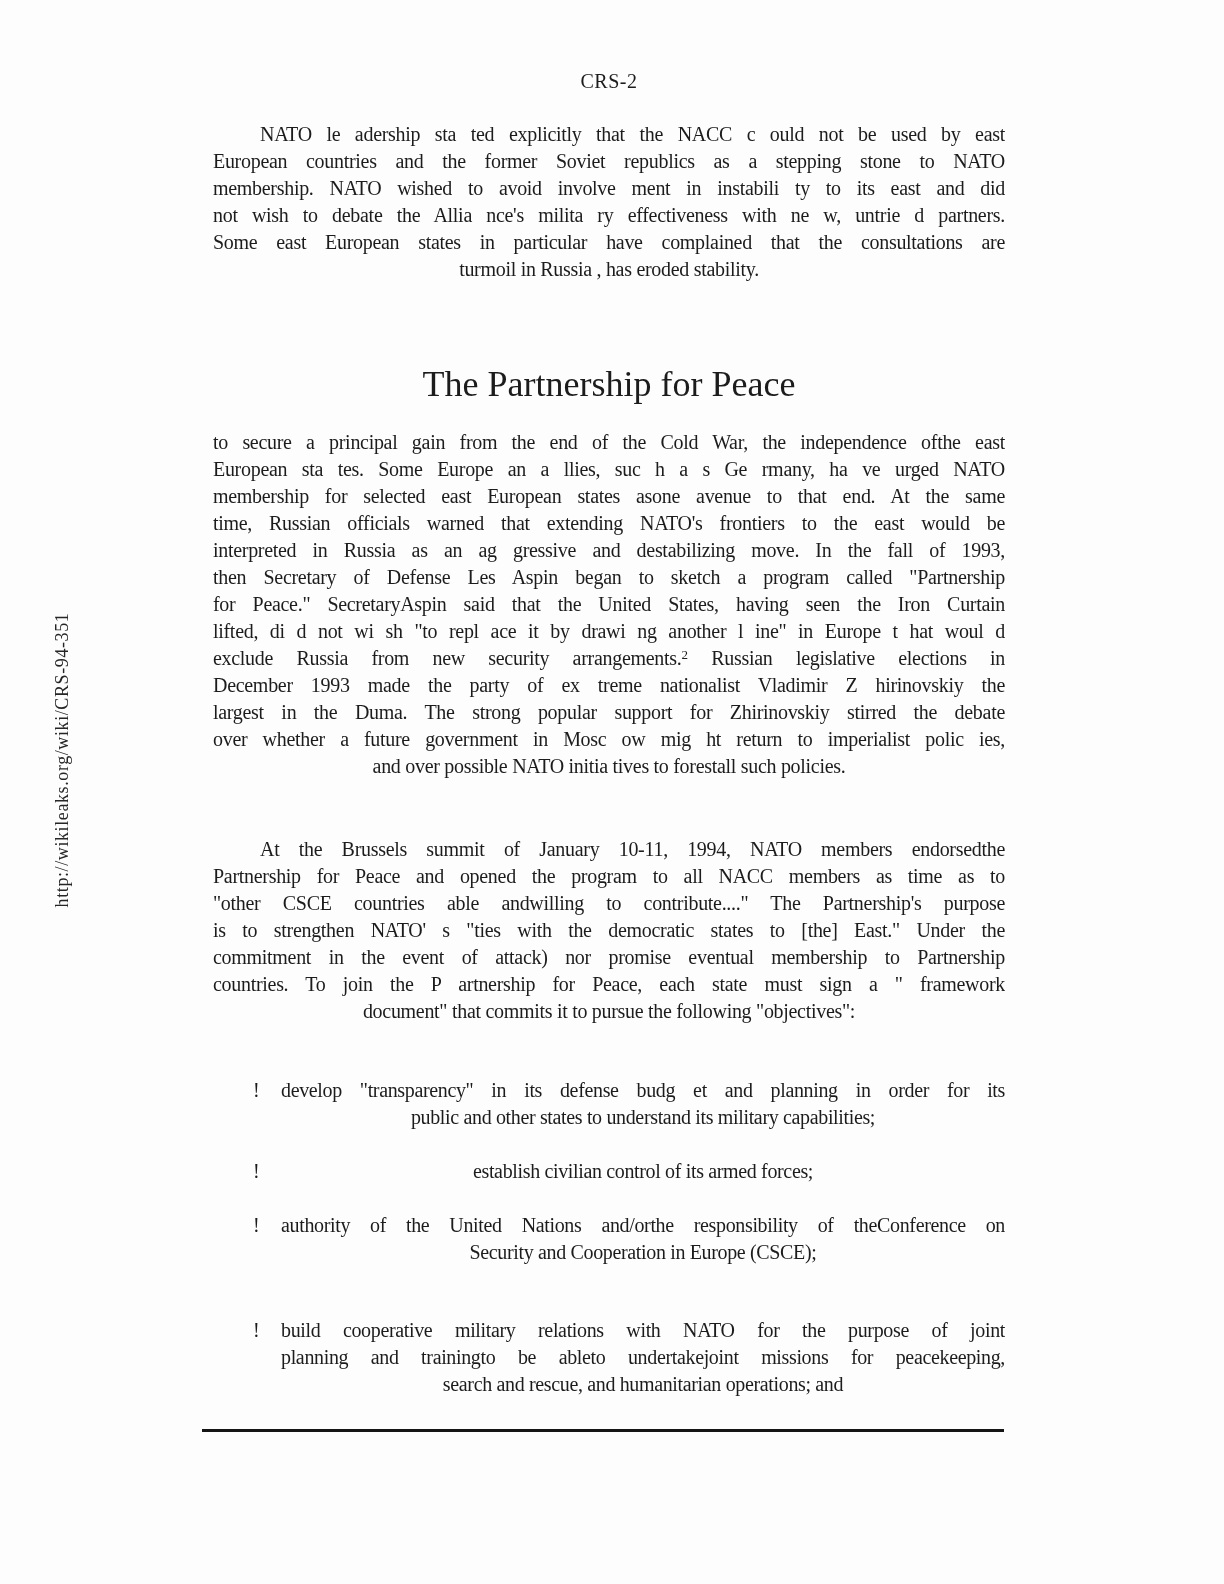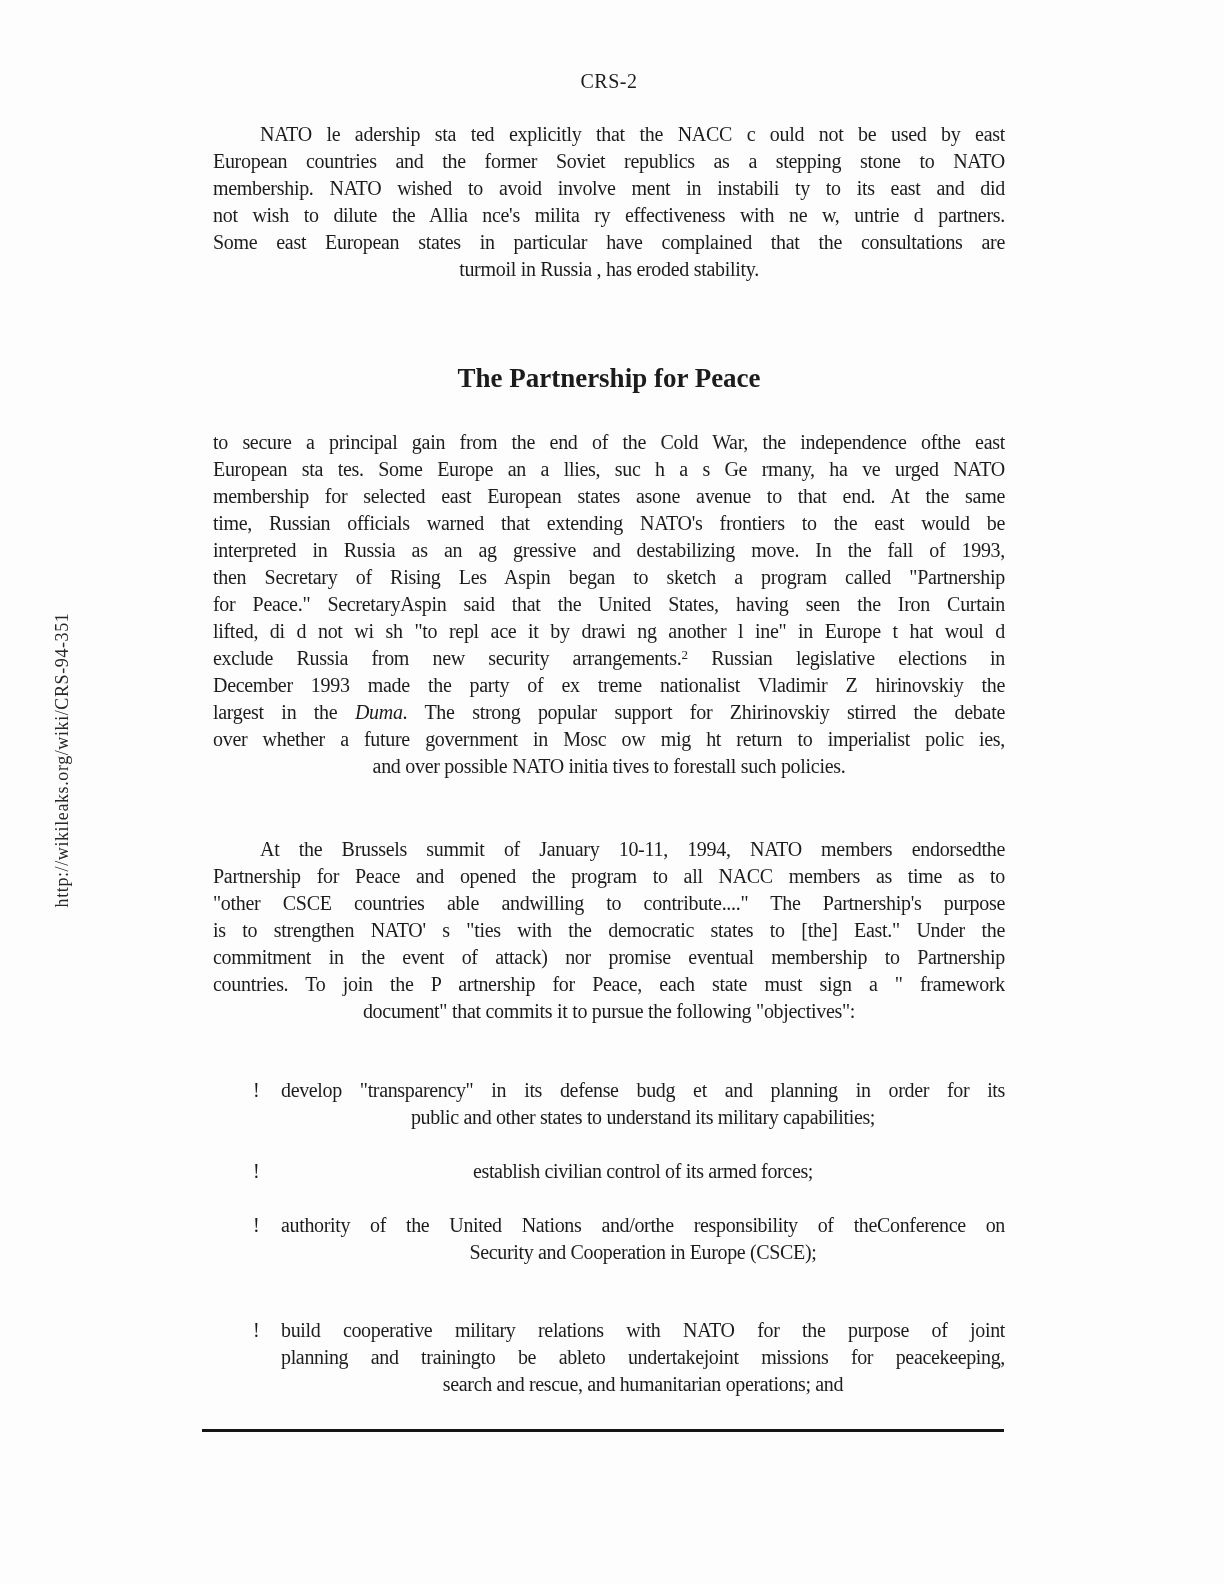--- a/index.html
+++ b/index.html
@@ -42,22 +42,22 @@
     top: 70px;
     text-align: center;
     letter-spacing: 0.5px;
   }
   .block { position: absolute; left: 0; right: 0; }
   .para-1 { top: 121px; }
   .section-heading {
     top: 363px;
     margin: 0;
     text-align: center;
-    font-size: 27px;
-    font-weight: bold;
+    font-size: 36px;
+    font-weight: normal;
     letter-spacing: 0px;
     font-family: "Liberation Serif", "DejaVu Serif", serif;
   }
   .para-2 { top: 429px; }
   .para-3 { top: 836px; }
   .line {
     height: 27px;
     line-height: 27px;
     overflow: hidden;
   }
@@ -66,21 +66,21 @@
     text-align-last: justify;
   }
   .lastline { text-align: center; }
   .indent { text-indent: 47px; }
   sup {
     font-size: 13px;
     line-height: 0;
     vertical-align: 6px;
     letter-spacing: 0;
   }
-  .italic { font-style: italic; }
+  .italic { }
   .bullet {
     position: absolute;
     left: 40px;
     right: 0;
     display: flex;
   }
   .bullet-1 { top: 1077px; }
   .bullet-2 { top: 1158px; }
   .bullet-3 { top: 1212px; }
   .bullet-4 { top: 1317px; }
@@ -115,34 +115,34 @@
   <div class="watermark">http://wikileaks.org/wiki/CRS-94-351</div>
 
   <div class="content">
 
     <div class="page-header">CRS-2</div>
 
     <div class="block para-1">
       <div class="line jline indent">NATO le adership sta ted explicitly that the NACC c ould not be used by east</div>
       <div class="line jline">European countries and the former Soviet republics as  a stepping stone to NATO</div>
       <div class="line jline">membership.  NATO wished to avoid involve ment in instabili ty to its east and did</div>
-      <div class="line jline">not wish to dilute the Allia nce's milita ry effectiveness with ne w, untrie d partners.</div>
+      <div class="line jline">not wish to debate the Allia nce's milita ry effectiveness with ne w, untrie d partners.</div>
       <div class="line jline">Some east European states in particular have complained that the consultations are</div>
       <div class="line lastline">turmoil in Russia , has eroded stability.</div>
     </div>
 
     <h2 class="block section-heading">The Partnership for Peace</h2>
 
     <div class="block para-2">
       <div class="line jline">to secure a principal gain from the end of the Cold War, the independence ofthe east</div>
       <div class="line jline">European sta tes.  Some   Europe an a llies, suc h a s Ge rmany, ha ve urged NATO</div>
       <div class="line jline">membership for selected east European states asone avenue to that end.  At the same</div>
       <div class="line jline">time, Russian officials warned that extending NATO's frontiers to the east would be</div>
       <div class="line jline">interpreted in Russia as an ag gressive and destabilizing move.  In the fall of 1993,</div>
-      <div class="line jline">then Secretary of Rising Les Aspin began to sketch a program called "Partnership</div>
+      <div class="line jline">then Secretary of Defense Les Aspin began to sketch a program called "Partnership</div>
       <div class="line jline">for Peace."  SecretaryAspin said that the United States, having seen the Iron Curtain</div>
       <div class="line jline">lifted, di d not wi sh "to repl ace it by drawi ng another l ine" in Europe t hat woul d</div>
       <div class="line jline"><span>exclude Russia from new security arrangements.</span><sup>2</sup><span>  Russian legislative elections in</span></div>
       <div class="line jline">December 1993 made the party of ex treme nationalist Vladimir Z hirinovskiy the</div>
       <div class="line jline"><span>largest in the </span><span class="italic">Duma</span><span>.  The strong popular support for Zhirinovskiy stirred the debate</span></div>
       <div class="line jline">over whether a future government in Mosc ow mig ht return to imperialist polic ies,</div>
       <div class="line lastline">and over possible NATO initia tives to forestall such policies.</div>
     </div>
 
     <div class="block para-3">

